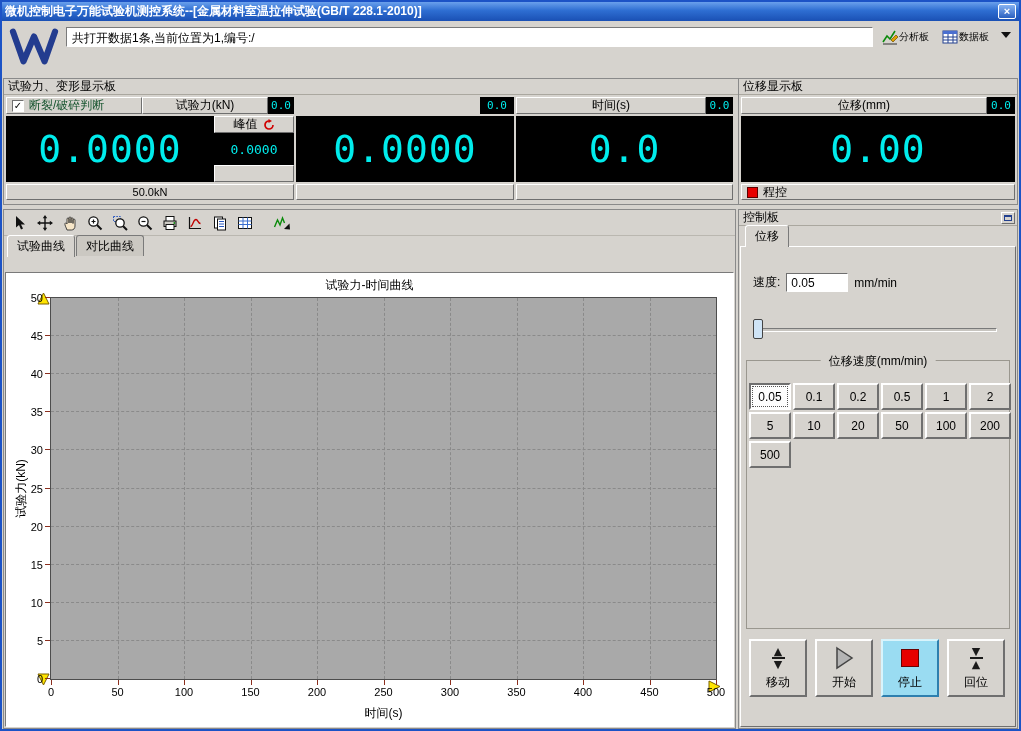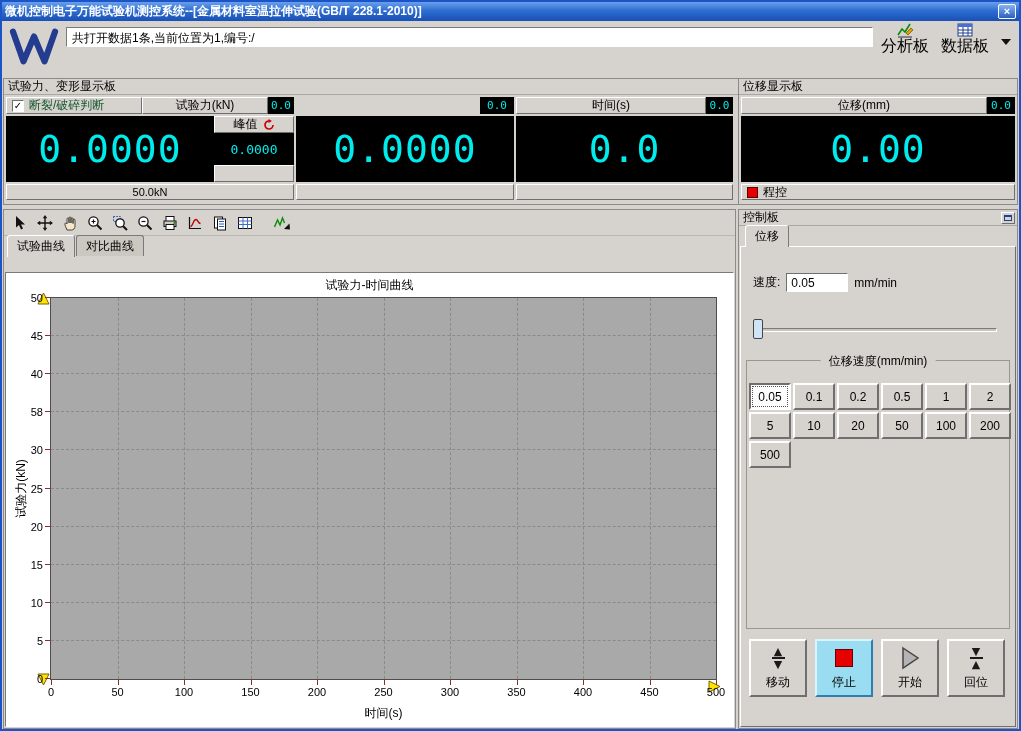--- a/index.html
+++ b/index.html
@@ -15,21 +15,21 @@
             border:1px solid #fff;border-radius:2px;color:#fff;font-size:11px;line-height:12px;
             text-align:center;font-weight:bold;cursor:default}
   
   .menurow{height:25px;display:flex;align-items:center;padding-left:64px;gap:2px}
   .menu{padding:3px 8px;white-space:nowrap}
   .logo{position:absolute;left:6px;top:23px;width:52px;height:46px;display:flex;align-items:center;justify-content:center}
   .statusrow{height:32px;display:flex;align-items:center;padding:0 4px 0 64px;gap:8px}
   .statusfield{flex:1;height:20px;background:#fff;border:1px solid;
                border-color:#7a7a7a #fff #fff #7a7a7a;padding:2px 5px;white-space:nowrap;overflow:hidden}
   .tools{display:flex;align-items:flex-end;gap:12px;padding-right:4px}
-  .toolbtn{display:flex;flex-direction:column;align-items:center;font-size:16px;line-height:14px}
+  .toolbtn{display:flex;flex-direction:row;align-items:center;font-size:10px;line-height:14px}
   .ddarrow{width:0;height:0;border-left:5px solid transparent;border-right:5px solid transparent;
            border-top:6px solid #111;margin-bottom:8px}
   
   .panel{position:absolute;background:#d6d3ce;border:1px solid #8a8a8a}
   .caption{height:16px;display:flex;align-items:center;padding:0 4px;
            border-bottom:1px solid #aaa79f;position:relative}
   .flo{position:absolute;right:2px;top:2px;width:14px;height:12px;background:#d6d3ce;
        border:1px solid;border-color:#fff #6f6f6f #6f6f6f #fff;
        display:flex;align-items:center;justify-content:center}
   .flo .fi{width:8px;height:6px;border:1px solid #23408f;border-top-width:2px}
@@ -351,21 +351,21 @@
           <div class="ticky" style="bottom: 40%;"></div>
           <div class="ylab" style="bottom: 40%;">20</div>
           <div class="gridh" style="bottom: 50%;"></div>
           <div class="ticky" style="bottom: 50%;"></div>
           <div class="ylab" style="bottom: 50%;">25</div>
           <div class="gridh" style="bottom: 60%;"></div>
           <div class="ticky" style="bottom: 60%;"></div>
           <div class="ylab" style="bottom: 60%;">30</div>
           <div class="gridh" style="bottom: 70%;"></div>
           <div class="ticky" style="bottom: 70%;"></div>
-          <div class="ylab" style="bottom: 70%;">58</div>
+          <div class="ylab" style="bottom: 70%;">35</div>
           <div class="gridh" style="bottom: 80%;"></div>
           <div class="ticky" style="bottom: 80%;"></div>
           <div class="ylab" style="bottom: 80%;">40</div>
           <div class="gridh" style="bottom: 90%;"></div>
           <div class="ticky" style="bottom: 90%;"></div>
           <div class="ylab" style="bottom: 90%;">45</div>
           <div class="ticky" style="bottom: 100%;"></div>
           <div class="ylab" style="bottom: 100%;">50</div>
         </div>
       <div class="xlabel">时间(s)</div>
@@ -417,34 +417,34 @@
 
       <div class="jogrow">
         <div class="jogbtn">
           <span class="jicon">
             <span class="tri">▲</span>
               <span class="bar"></span>
               <span class="tri">▼</span>
           </span>
           <span>移动</span>
         </div>
-        <div class="jogbtn active">
-          <span class="jicon">
-              <span class="stopsq"></span>
-            </span>
-          <span>停止</span>
-        </div>
         <div class="jogbtn">
           <span class="jicon">
             <svg width="22" height="24" viewBox="0 0 22 24">
                 <polygon points="4,2 19,12 4,22" fill="#b4b4b4" stroke="#444" stroke-width="1.5"></polygon>
               </svg>
           </span>
           <span>开始</span>
         </div>
+        <div class="jogbtn active">
+          <span class="jicon">
+              <span class="stopsq"></span>
+            </span>
+          <span>停止</span>
+        </div>
         <div class="jogbtn">
           <span class="jicon">
             <span class="tri">▼</span>
               <span class="bar"></span>
               <span class="tri">▲</span>
           </span>
           <span>回位</span>
         </div>
       </div>
     </div>

